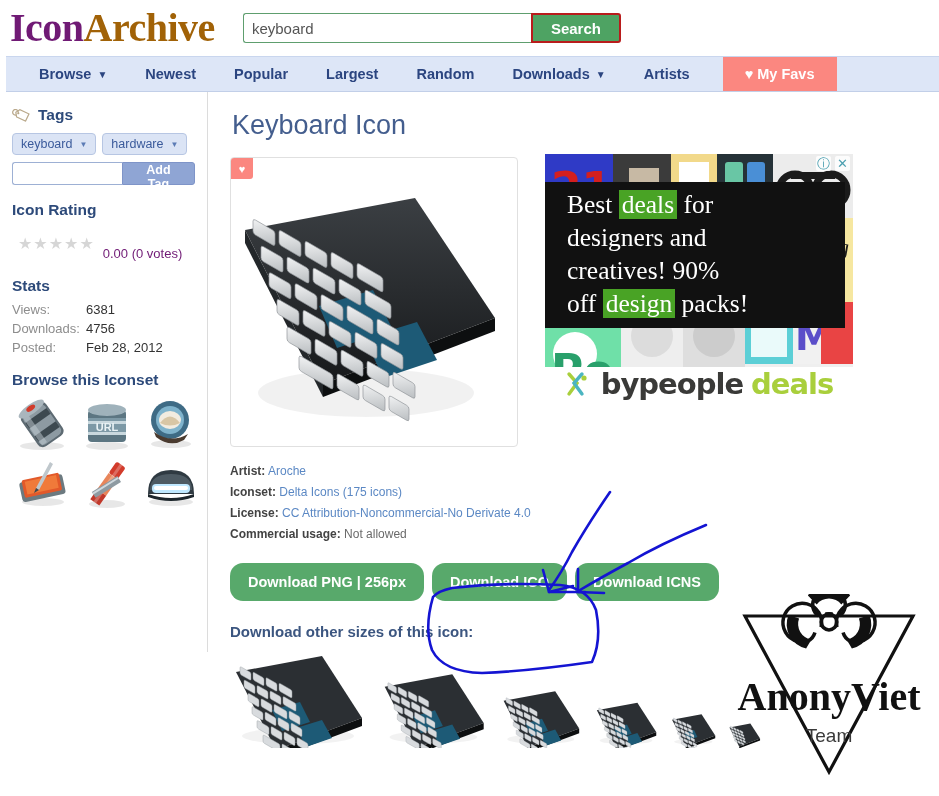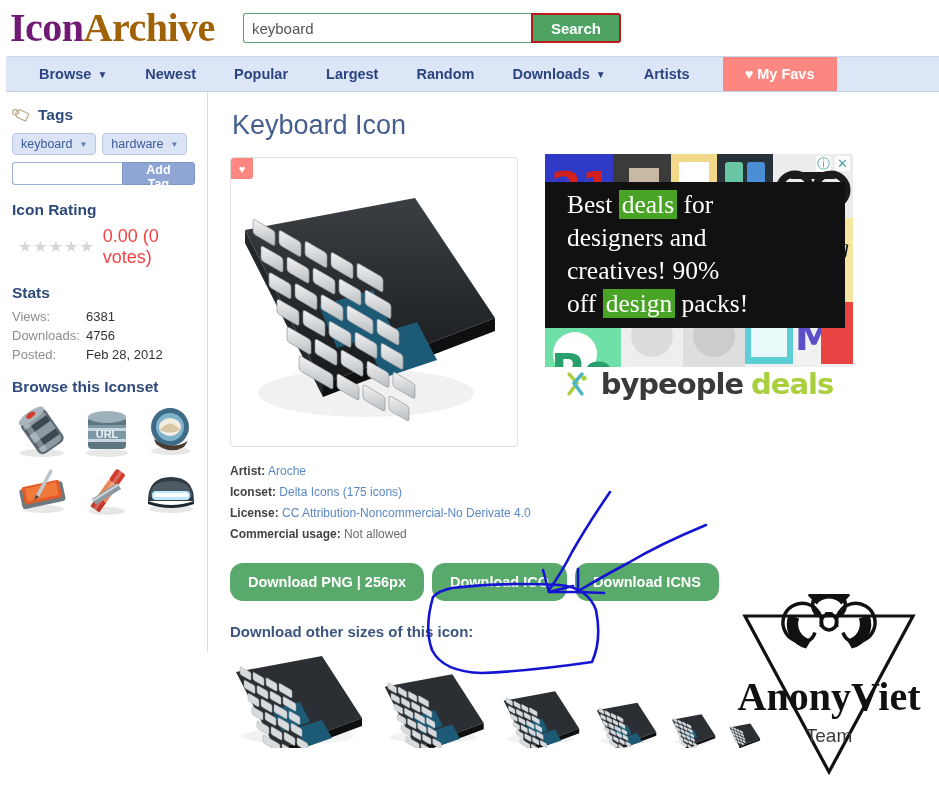--- a/index.html
+++ b/index.html
@@ -145,21 +145,21 @@
     cursor:pointer;
     font-family:"Liberation Sans", sans-serif;
   }
   .sb-title {
     font-size:15.5px; font-weight:bold; color:#2d4a7a;
     margin: 0 0 7px 0;
   }
   #rating-row { display:flex; align-items:center; gap:9px; margin-bottom:16px; padding-left:6px;}
   .stars { display:flex; gap:1px; }
   .star { color:#d6d6d6; font-size:16px; line-height:1; }
-  #rating-text { font-size:18px; color:#ef4444; }
+  #rating-text { font-size:13px; color:#701a75;margin-top:20px; }
   .stat-row { display:flex; font-size:13px; margin-bottom:4px; }
   .stat-label { color:#8d8d8d; width:74px; }
   .stat-value { color:#333; }
   #iconset-head { margin-top: 16px; }
   #iconset-grid {
     display:grid; grid-template-columns: repeat(3, 62px);
     gap: 2px; margin-top:5px;
   }
   .mini { width:62px; height:58px; position:relative; }
 

